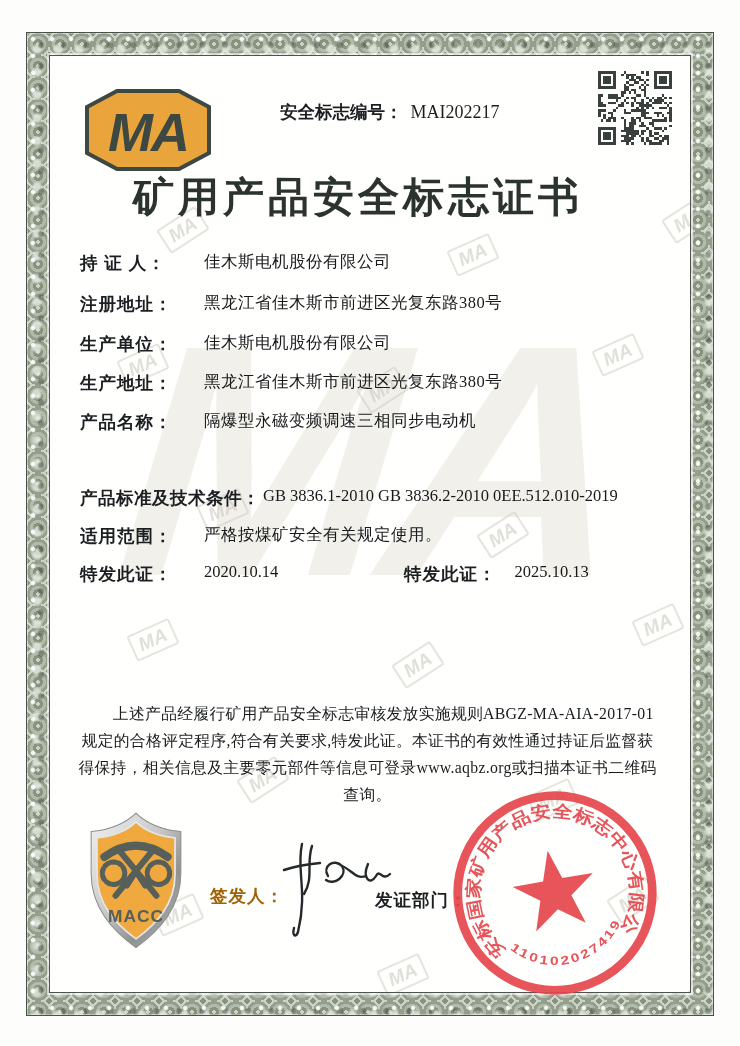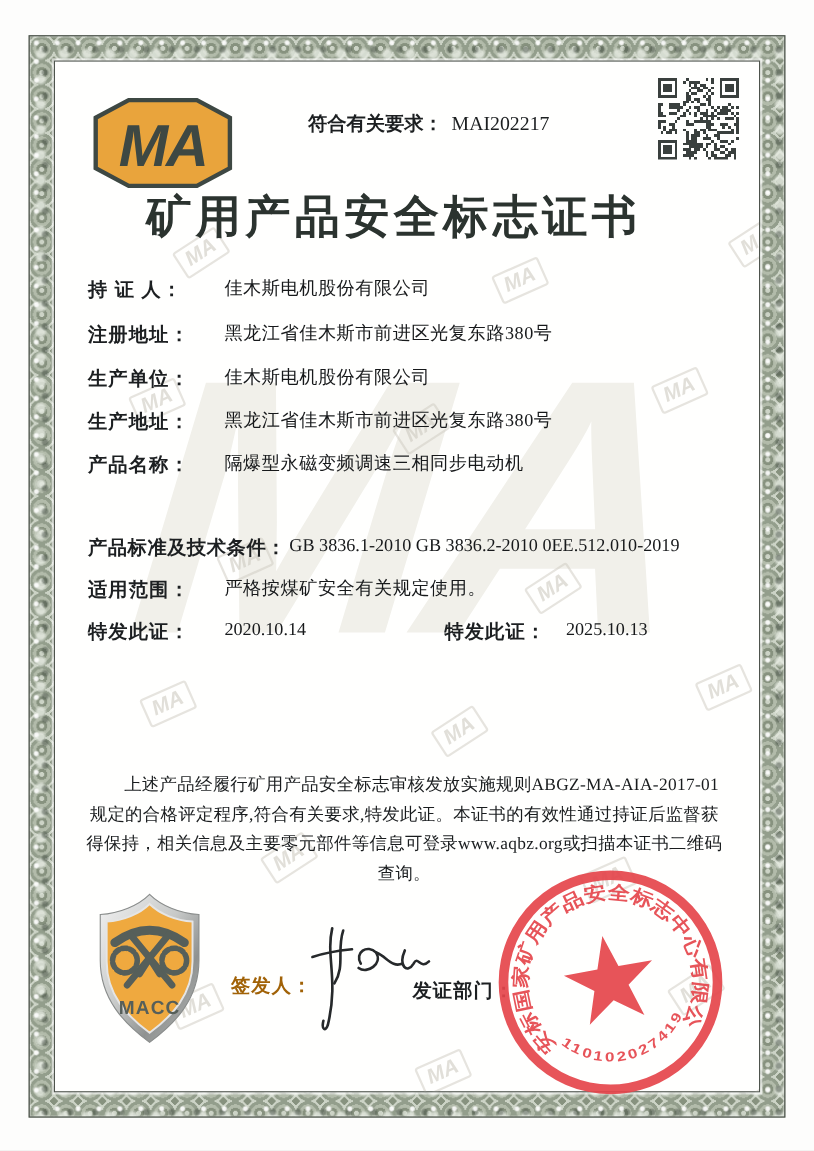--- a/index.html
+++ b/index.html
@@ -86,21 +86,21 @@
   <div class="content">
 
     <div class="ma-logo">
       <svg viewBox="0 0 128 84">
         <polygon points="3,19 33,3 95,3 125,19 125,65 95,81 33,81 3,65" fill="#E9A43C" stroke="#3E4843" stroke-width="4"></polygon>
         <text x="64" y="63" text-anchor="middle" font-family="Liberation Sans, sans-serif" font-weight="bold" font-style="italic" font-size="54" fill="#3E4843" letter-spacing="-2">MA</text>
       </svg>
     </div>
 
     <div class="cert-no">
-      <span class="lbl">符合有关要求：</span><span class="val">MAI202217</span>
+      <span class="lbl">安全标志编号：</span><span class="val">MAI202217</span>
     </div>
 
     <div class="qr">
       <svg viewBox="0 0 29 29" shape-rendering="crispEdges">
         <g fill="#3a403e">
           <rect x="0" y="0" width="7" height="7"></rect>
             <rect x="22" y="0" width="7" height="7"></rect>
             <rect x="0" y="22" width="7" height="7"></rect>
         </g>
         <g fill="#ffffff">

